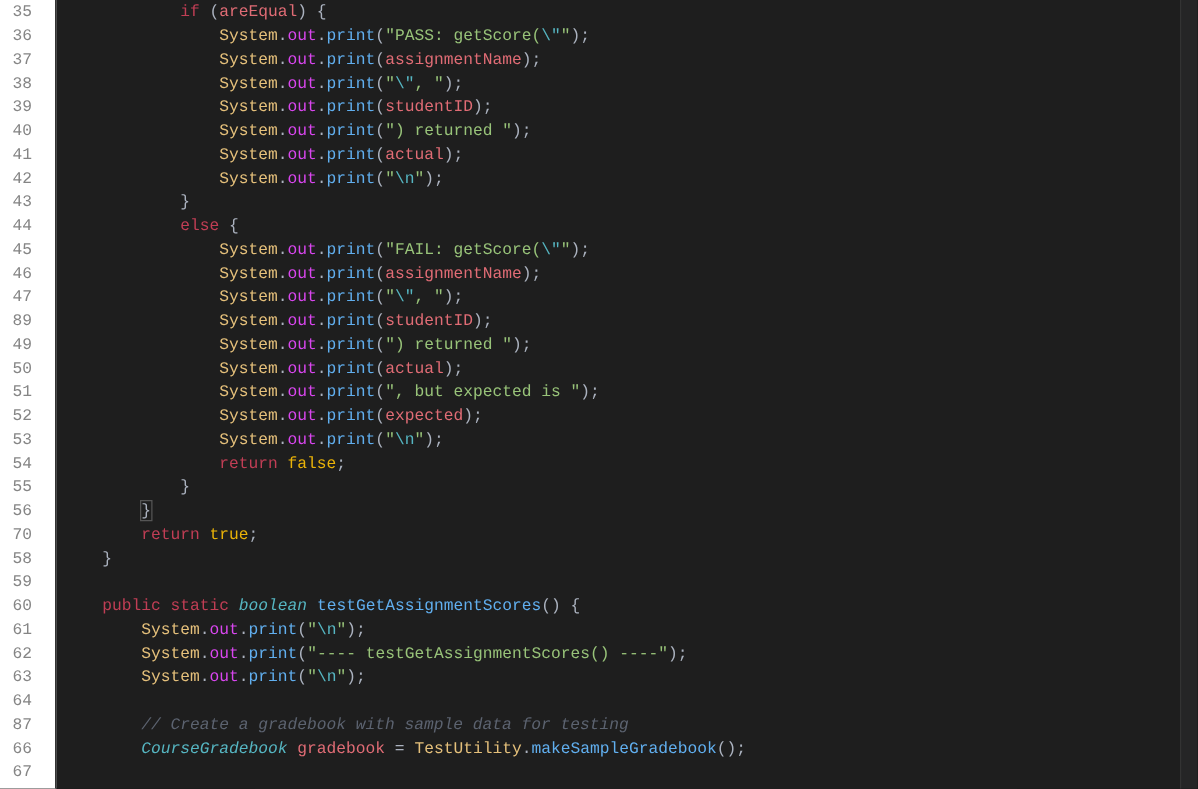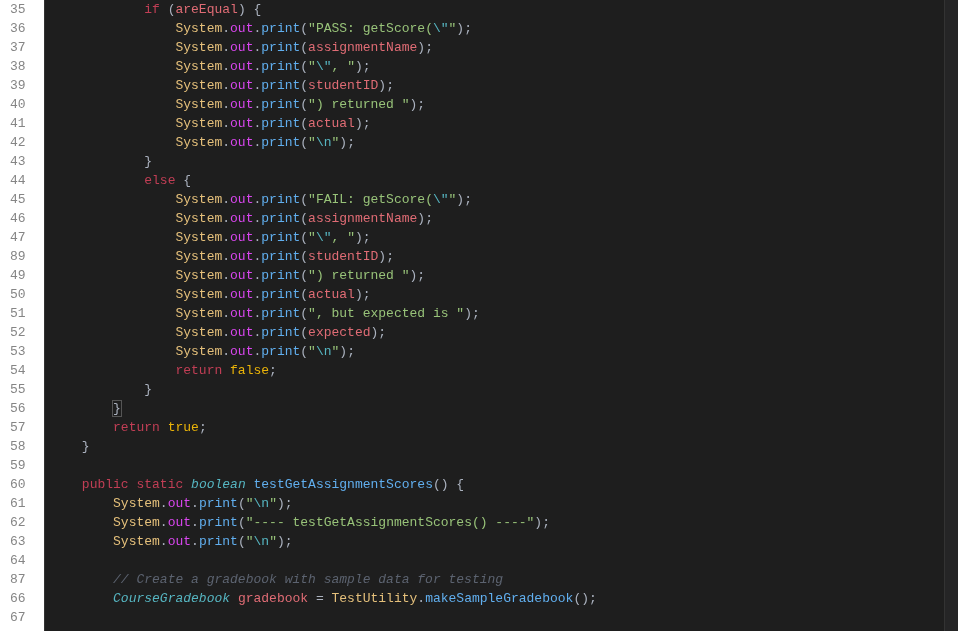--- a/index.html
+++ b/index.html
@@ -77,21 +77,21 @@
       <div class="gutter-line">47</div>
       <div class="gutter-line">89</div>
       <div class="gutter-line">49</div>
       <div class="gutter-line">50</div>
       <div class="gutter-line">51</div>
       <div class="gutter-line">52</div>
       <div class="gutter-line">53</div>
       <div class="gutter-line">54</div>
       <div class="gutter-line">55</div>
       <div class="gutter-line">56</div>
-      <div class="gutter-line">57</div>
+      <div class="gutter-line">70</div>
       <div class="gutter-line">58</div>
       <div class="gutter-line">59</div>
       <div class="gutter-line">60</div>
       <div class="gutter-line">61</div>
       <div class="gutter-line">62</div>
       <div class="gutter-line">63</div>
       <div class="gutter-line">64</div>
       <div class="gutter-line">87</div>
       <div class="gutter-line">66</div>
       <div class="gutter-line">67</div>

